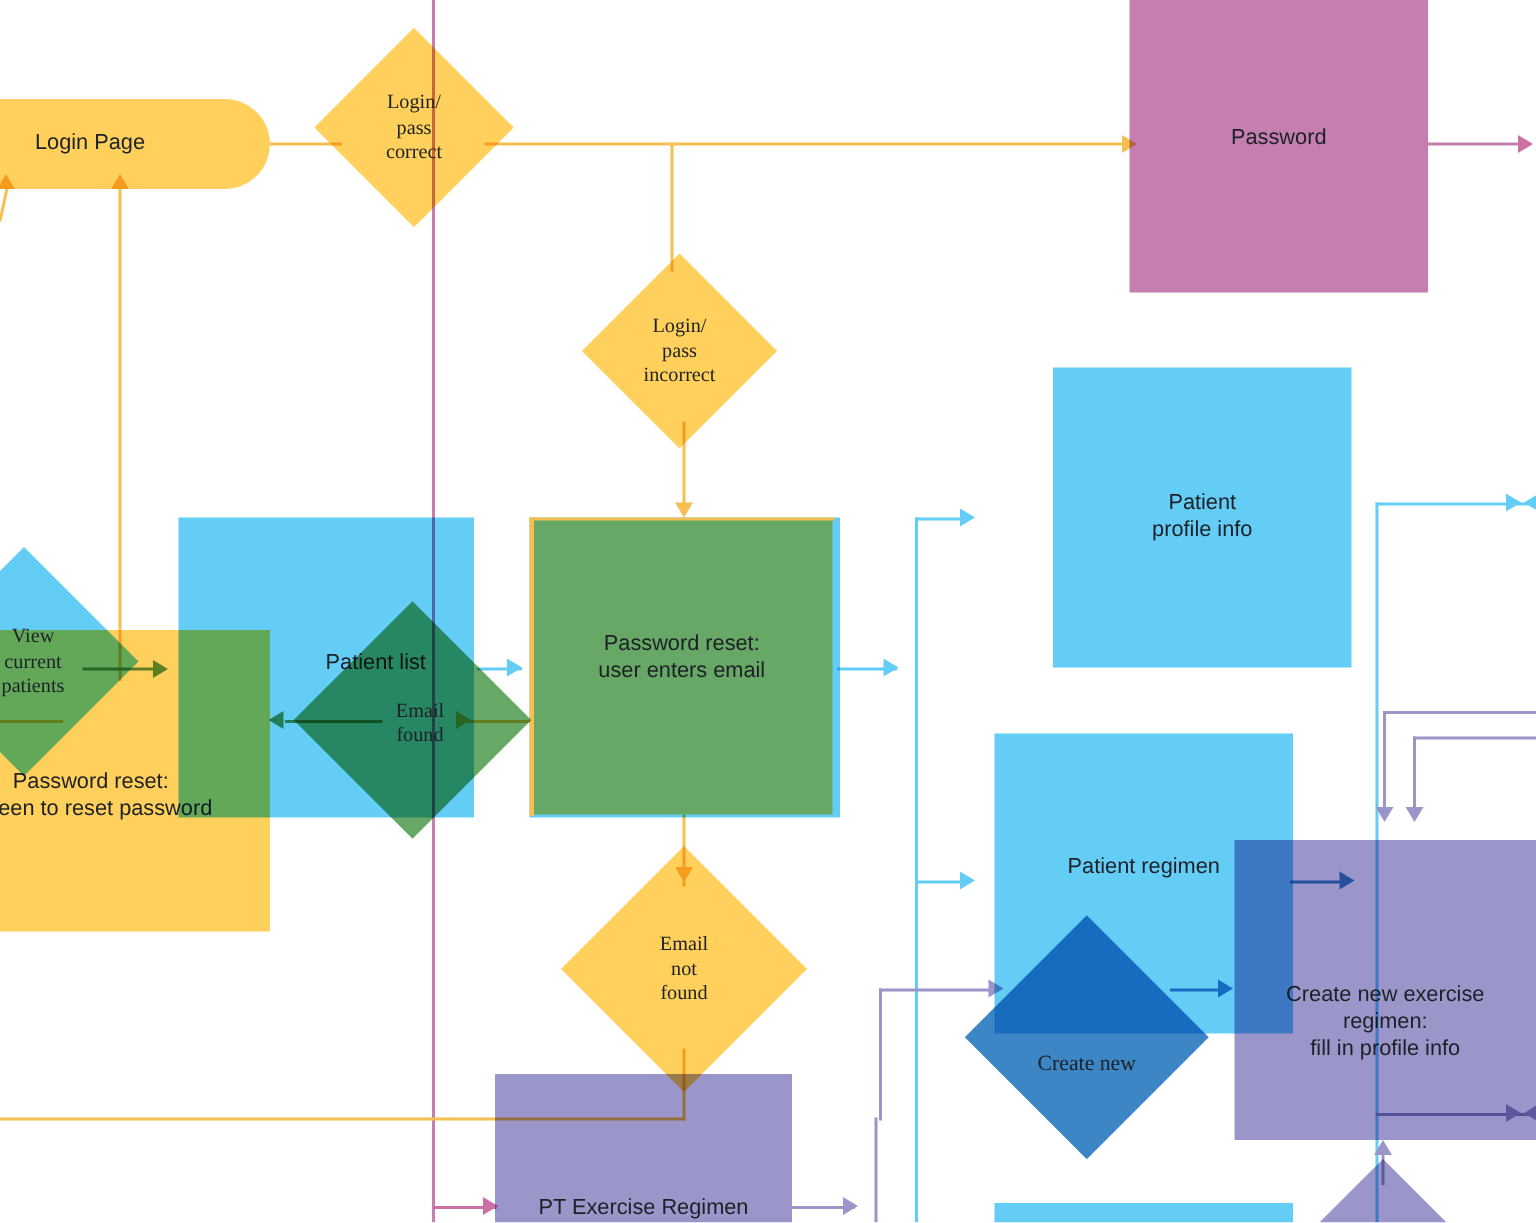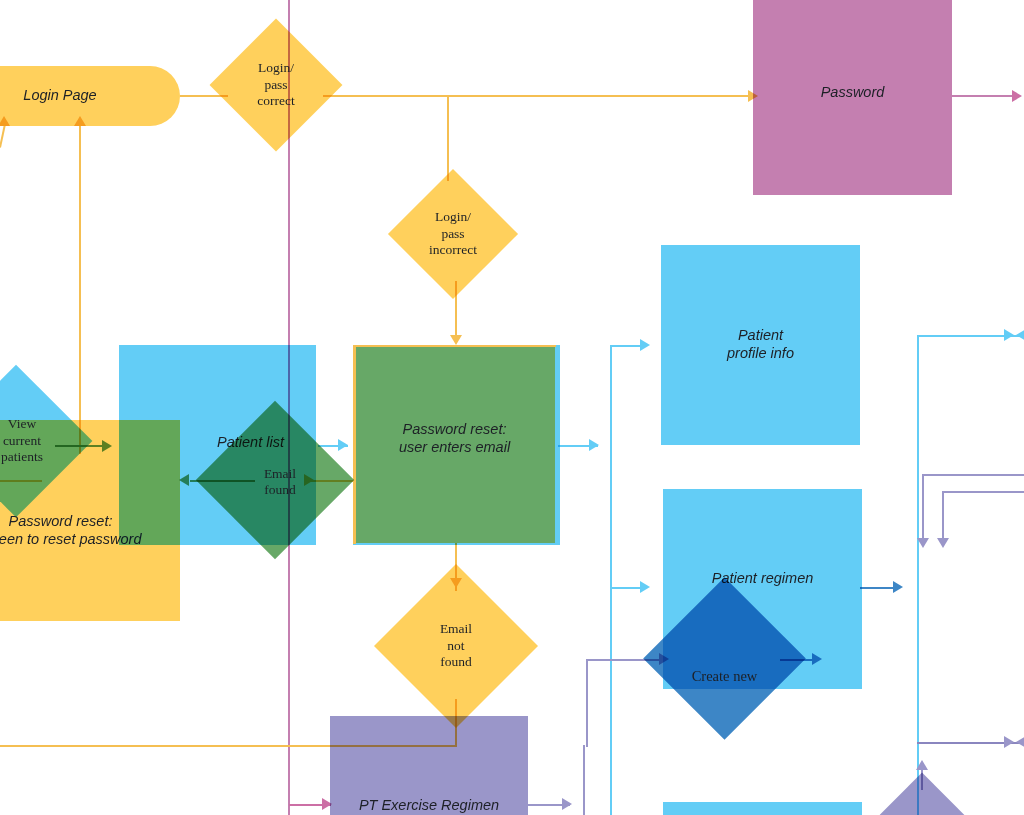--- a/index.html
+++ b/index.html
@@ -5,21 +5,21 @@
 <style>
   html,body{margin:0;padding:0;background:#ffffff;}
   body{width:1024px;height:815px;overflow:hidden;
        font-family:"Liberation Sans","DejaVu Sans",sans-serif;}
   #canvas{position:relative;width:1024px;height:815px;background:#fff;overflow:hidden;}
 
   
   .node{position:absolute;box-sizing:border-box;display:flex;
         align-items:center;justify-content:center;text-align:center;
         color:#1d2026;line-height:1.22;}
-  .node .lbl{position:relative;z-index:3;padding:0 4px;white-space:pre-line;font-style:italic;}
+  .node .lbl{position:relative;z-index:3;padding:0 4px;white-space:pre-line;}
 
   
   .fill-blue   {background:#63cdf6;}
   .fill-orange {background:#ffd05c;}
   .fill-purple {background:#9a96c9;}
   .fill-magenta{background:#c47fb0;}
   .fill-green  {background:#67a867;}
   .fill-dblue  {background:#3d86c6;}
 
   .blend{mix-blend-mode:multiply;}
@@ -202,31 +202,36 @@
 found</div>
   </div>
 
   <div class="diamond t14" style="left:398px;top:588px;width:116px;height:116px;">
     <div class="shape fill-orange blend"></div>
     <div class="lbl">Email
 not
 found</div>
   </div>
 
-  <div class="node fill-blue blend t15" style="left:661px;top:245px;width:199px;height:200px;">
+  <div class="node fill-blue blend t15" style="left:702px;top:245px;width:199px;height:200px;">
     <span class="lbl">Patient
 profile info</span>
   </div>
 
   <div class="node fill-blue blend t15" style="left:663px;top:489px;width:199px;height:200px;align-items:center;">
     <span class="lbl" style="transform:translateY(-10px);">Patient regimen</span>
   </div>
 
-
-  <div class="diamond t15" style="left:667px;top:601px;width:115px;height:115px;">
+  <div class="node fill-purple blend t15" style="left:823px;top:560px;width:201px;height:200px;">
+    <span class="lbl" style="transform:translateY(22px);">Create new exercise
+regimen:
+fill in profile info</span>
+  </div>
+
+  <div class="diamond t15" style="left:667px;top:634px;width:115px;height:115px;">
     <div class="shape fill-dblue blend"></div>
     <div class="lbl" style="transform:translateY(18px);">Create new</div>
   </div>
 
   <div class="node fill-purple blend t15" style="left:330px;top:716px;width:198px;height:130px;align-items:flex-end;">
     <span class="lbl" style="padding-bottom:31px;">PT Exercise Regimen</span>
   </div>
 
   <div class="diamond" style="left:880px;top:790px;width:84px;height:84px;">
     <div class="shape fill-purple blend"></div>

